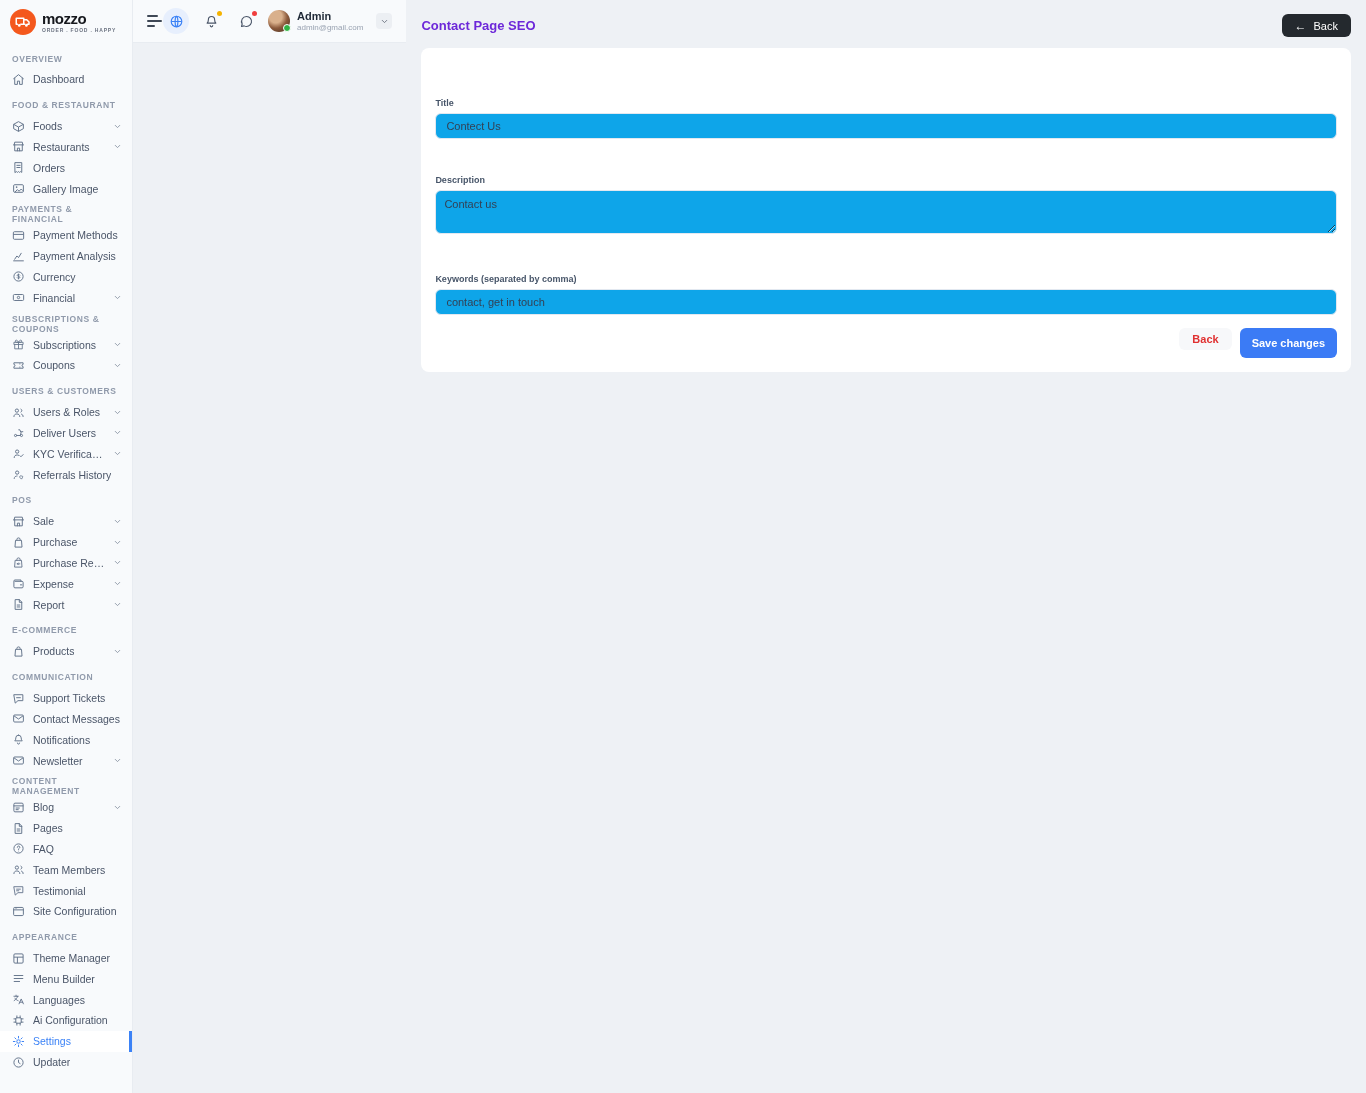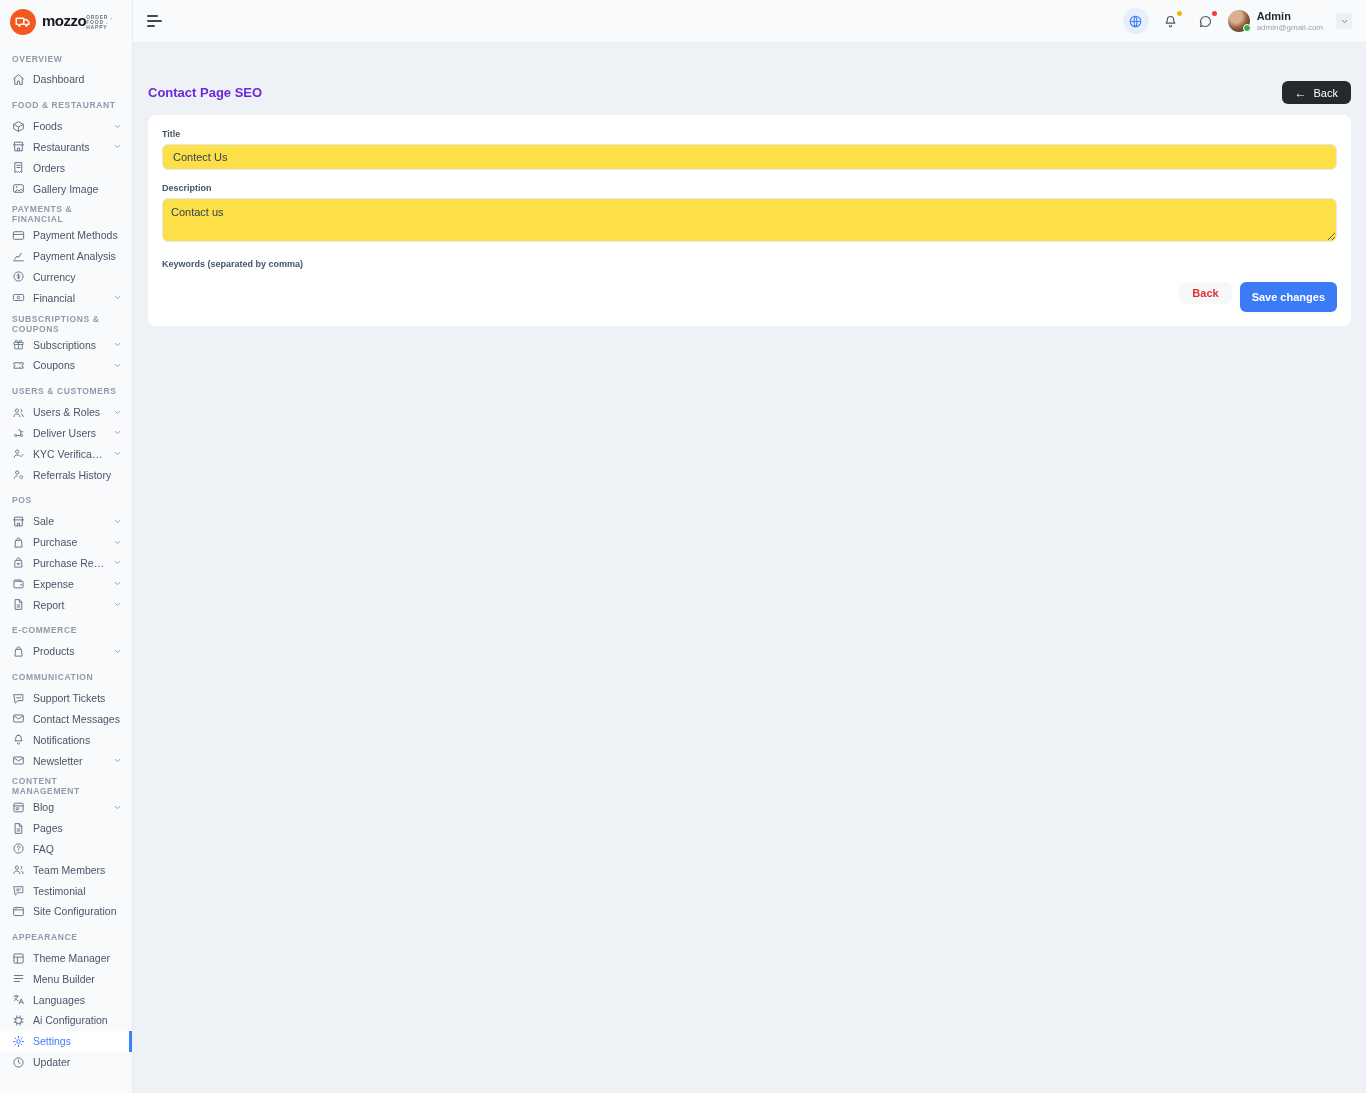--- a/index.html
+++ b/index.html
@@ -4,34 +4,34 @@
 <style>
   * { margin:0; padding:0; box-sizing:border-box; }
   html,body { width:1366px; height:1093px; overflow:hidden; }
   body { font-family:"Liberation Sans", sans-serif; background:#eef1f5; color:#334155; }
   .app { display:flex; width:1366px; height:1093px; }
 
   
   .sidebar { width:133px; min-width:133px; background:#f8fafc; border-right:1px solid #e8ecf1; display:flex; flex-direction:column; }
   .logo-area { height:43px; display:flex; align-items:center; padding:0 10px; gap:6px; }
   .logo-badge { width:26px; height:26px; border-radius:50%; background:#f4581d; display:flex; align-items:center; justify-content:center; flex:0 0 auto; }
-  .logo-text-wrap { display:flex; flex-direction:row; line-height:1; }
+  .logo-text-wrap { display:flex; flex-direction:column; line-height:1; }
   .logo-name { font-size:15px; font-weight:800; color:#16181d; letter-spacing:-0.5px; }
   .logo-tagline { font-size:5px; font-weight:700; color:#6b7280; letter-spacing:0.8px; margin-top:2px; }
   .nav { flex:1; overflow:hidden; padding-bottom:7px; }
   .nav-section-title { font-size:8.5px; font-weight:700; color:#909aab; letter-spacing:0.6px; padding:0 12px; margin:9px 0 4px; height:13px; display:flex; align-items:center; }
   .nav-item { display:flex; align-items:center; gap:8px; height:20.8px; padding:0 10px 0 12px; cursor:pointer; color:#4a5568; }
   .nav-item .ico { width:13px; height:13px; color:#64748b; flex:0 0 auto; }
   .nav-item .lbl { font-size:10.5px; white-space:nowrap; overflow:hidden; text-overflow:ellipsis; }
   .nav-item .chev { width:9px; height:9px; margin-left:auto; color:#8b95a5; flex:0 0 auto; }
   .nav-item.active { background:#ffffff; border-right:3px solid #3b82f6; padding-right:7px; }
   .nav-item.active .lbl, .nav-item.active .ico { color:#3b82f6; }
 
   
-  .main { flex:1; display:flex; flex-direction:column; min-width:0;gap:24px; }
+  .main { flex:1; display:flex; flex-direction:row; min-width:0; }
   .topbar { height:43px; background:#f8fafc; border-bottom:1px solid #e8ecf1; display:flex; align-items:center; padding:0 14px; }
   .burger { width:16px; height:12px; display:flex; flex-direction:column; justify-content:space-between; cursor:pointer; }
   .burger span { height:1.8px; background:#3f4856; border-radius:2px; display:block; }
   .burger .b1 { width:11px; } .burger .b2 { width:15px; } .burger .b3 { width:8px; }
   .topbar-right { margin-left:auto; display:flex; align-items:center; gap:9px; }
   .icon-btn { position:relative; width:26px; height:26px; border-radius:50%; display:flex; align-items:center; justify-content:center; cursor:pointer; color:#4a5568; }
   .icon-btn.globe { background:#e7effd; color:#3b82f6; }
   .icon-btn .ic { width:15px; height:15px; }
   .dot { position:absolute; top:3px; right:2px; width:5px; height:5px; border-radius:50%; }
   .dot.yellow { background:#f5b300; }
@@ -47,23 +47,23 @@
   .caret-btn .chev { width:9px; height:9px; }
 
   
   .content { flex:1; padding:14px 15px; background:#eef1f5; overflow:hidden; }
   .page-head { display:flex; align-items:center; justify-content:space-between; margin-bottom:11px; }
   .page-title { font-size:13px; font-weight:700; color:#6d28d9; }
   .btn { display:inline-flex; align-items:center; justify-content:center; border:none; border-radius:6px; font-family:inherit; font-size:11px; cursor:pointer; }
   .btn-dark { background:#24292e; color:#fff; height:23px; padding:0 13px; gap:7px; }
   .btn-dark .arr { font-size:12px; line-height:1; }
   .card { background:#fff; border-radius:8px; padding:14px; }
-  .field { margin-bottom:13px; }
+  .field { margin-bottom:13px;margin-top:36px; }
   .field-label { display:block; font-size:9px; color:#475569; font-weight:600; margin-bottom:5px; }
-  .input, .textarea { width:100%; background:#fde047; border:1px solid #e2e8f0; border-radius:6px; font-family:inherit; font-size:11px; color:#334155; outline:none; }
+  .input, .textarea { width:100%; background:#0ea5e9; border:1px solid #e2e8f0; border-radius:6px; font-family:inherit; font-size:11px; color:#334155; outline:none; }
   .input { height:26px; padding:0 10px; }
   .textarea { height:44px; padding:7px 8px; resize:vertical; }
   .card-actions { display:flex; justify-content:flex-end; gap:8px; margin-top:2px; }
   .btn-ghost-red { background:#f7f8fa; color:#e03131; height:22px; padding:0 13px; font-weight:600; }
   .btn-primary { background:#3b7bf5; color:#fff; height:30px; padding:0 12px; font-weight:600; }
 </style>
 </head>
 <body>
 
 <svg width="0" height="0" style="position:absolute" aria-hidden="true">
@@ -556,20 +556,21 @@
         <div class="field">
           <label class="field-label">Title</label>
           <input class="input" type="text" value="Contect Us" style="">
         </div>
         <div class="field">
           <label class="field-label">Description</label>
           <textarea class="textarea" style="">Contact us</textarea>
         </div>
         <div class="field">
           <label class="field-label">Keywords (separated by comma)</label>
+          <input class="input" type="text" value="contact, get in touch" style="">
         </div>
         <div class="card-actions">
           <button class="btn btn-ghost-red">Back</button>
           <button class="btn btn-primary">Save changes</button>
         </div>
       </section>
     </main>
   </div>
 </div>
 

